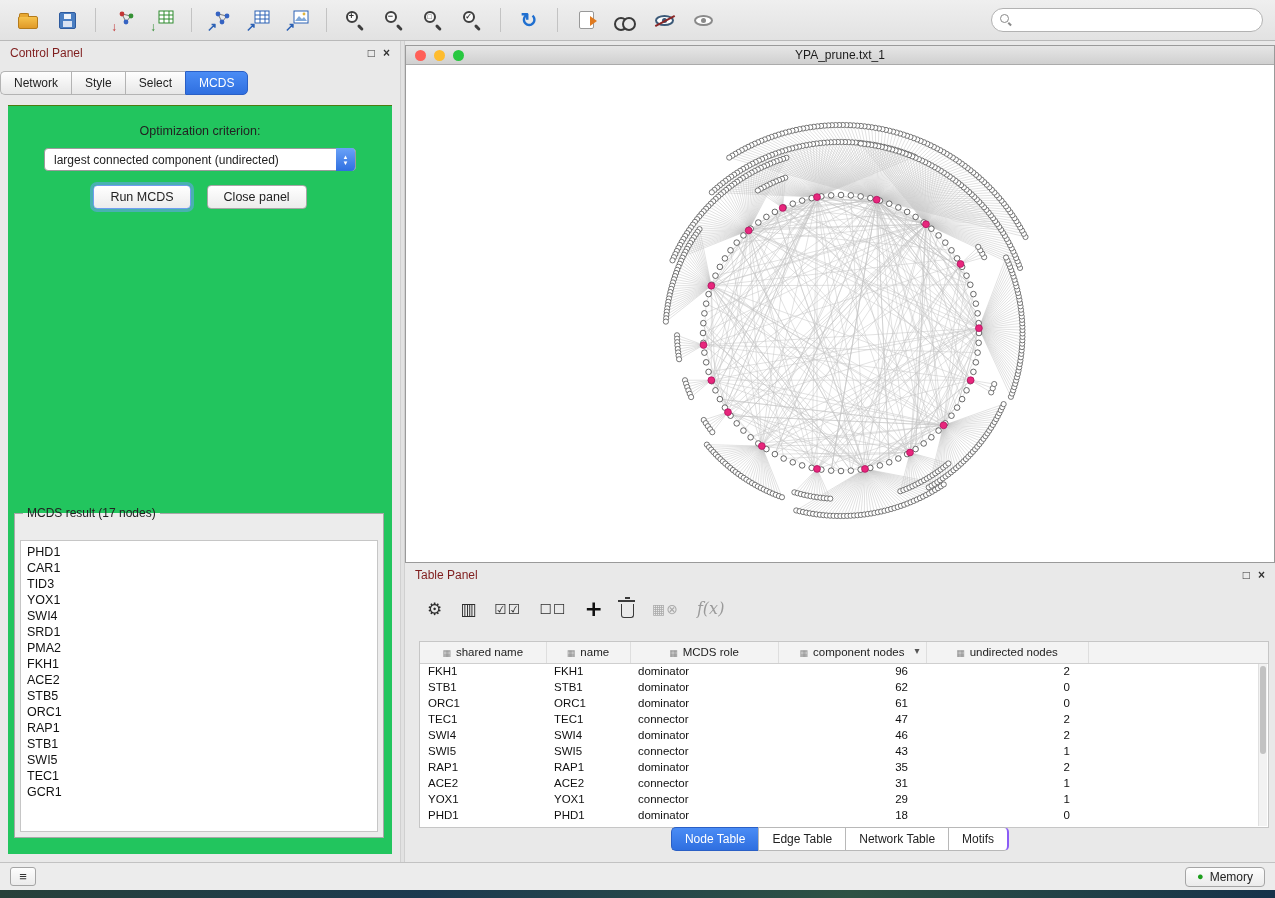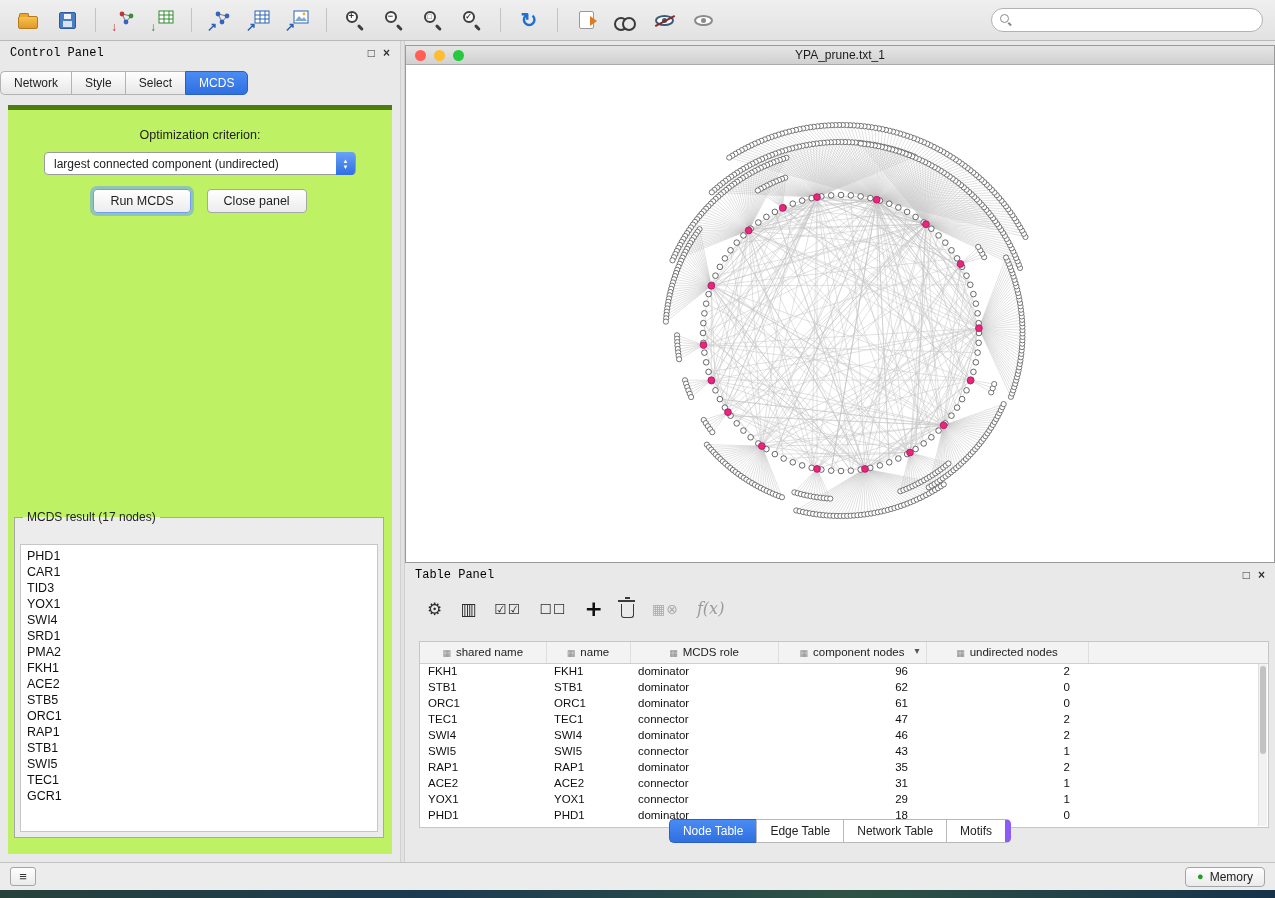--- a/index.html
+++ b/index.html
@@ -40,29 +40,29 @@
   .search-box { margin-left:auto; width:272px; height:24px; background:#fff; border:1px solid #b2b2b2; border-radius:12px;
     display:flex; align-items:center; padding:0 8px; gap:6px; }
   .search-box .mag-s { position:relative; width:13px; height:13px; flex:0 0 auto; }
   .search-box .mag-s::before { content:""; position:absolute; left:0; top:0; width:7px; height:7px; border:1.5px solid #8a8a8a; border-radius:50%; }
   .search-box .mag-s::after { content:""; position:absolute; left:8.5px; top:8.5px; width:4px; height:1.5px; background:#8a8a8a; transform:rotate(45deg); transform-origin:0 0; }
   .search-input { border:none; outline:none; flex:1; font-size:12px; background:transparent; font-family:"Liberation Sans",sans-serif; }
 
   
   .control-panel { position:absolute; left:0; top:41px; width:400px; bottom:36px; background:#e9e9e9; }
   .panel-head { height:22px; display:flex; align-items:center; padding:2px 10px 0; }
-  .panel-title { font-size:12px; color:#000000;font-family:Liberation Mono, monospace; }
+  .panel-title { font-size:12px; color:#7f1d1d; }
   .panel-head .wbtns { margin-left:auto; display:flex; gap:8px; }
   .wbtn { font-size:12px; line-height:12px; color:#333; cursor:pointer; background:none; border:none; padding:0; }
   .cp-tabs { display:flex; margin:8px 0 0; }
   .cp-tab { padding:4px 13px; font-size:12px; background:linear-gradient(#fefefe,#e7e7e7); border:1px solid #b3b3b3; border-right:none; cursor:pointer; color:#222; font-family:"Liberation Sans",sans-serif; }
   .cp-tab:first-child { border-radius:5px 0 0 5px; }
   .cp-tab:last-child { border-radius:0 5px 5px 0; border-right:1px solid #b3b3b3; }
   .cp-tab.active { background:linear-gradient(#4a8cf5,#2f6fe0); color:#fff; border-color:#2a5fc5; }
-  .cp-body { position:absolute; left:8px; right:8px; top:64px; bottom:8px; background:#bef264; border-top:5px solid #4d7c0f; }
+  .cp-body { position:absolute; left:8px; right:8px; top:64px; bottom:8px; background:#22c55e; border-top:1px solid #4d7c0f; }
   .opt-label { text-align:center; margin-top:18px; font-size:12.5px; }
   .select-box { position:relative; margin:10px auto 0; width:312px; height:23px; background:#fff; border:1px solid #9b9b9b; border-radius:4px;
     display:flex; align-items:center; padding:0 26px 0 9px; font-size:12px; cursor:pointer; }
   .select-stepper { position:absolute; right:0; top:-1px; bottom:-1px; width:19px; border-radius:0 4px 4px 0;
     background:linear-gradient(#6aa2f8,#2f6fe0); display:flex; flex-direction:column; align-items:center; justify-content:center; color:#fff; }
   .select-stepper span { font-size:6px; line-height:6px; }
   .cp-buttons { display:flex; justify-content:center; gap:16px; margin-top:14px; }
   .btn { padding:4px 16px; font-size:12.5px; background:linear-gradient(#ffffff,#ececec); border:1px solid #a7a7a7; border-radius:4px; cursor:pointer; font-family:"Liberation Sans",sans-serif; color:#222; }
   .btn.focused { box-shadow:0 0 0 3px rgba(105,160,245,.55); border-color:#6f9ef0; }
   .mcds-fieldset { position:absolute; left:6px; right:8px; top:400px; bottom:16px; border:1px solid #a8a8a8; padding:4px; background:#ececec; }
@@ -96,24 +96,24 @@
   table.node-table { border-collapse:collapse; width:100%; table-layout:fixed; }
   .node-table th { height:21px; background:#f3f3f3; border-bottom:1px solid #cfcfcf; border-left:1px solid #dedede;
     font-weight:normal; font-size:11.5px; color:#222; text-align:center; position:relative; cursor:pointer; }
   .node-table th:first-child { border-left:none; }
   .th-grid { color:#8a8a8a; font-size:9px; margin-right:5px; font-family:"DejaVu Sans",sans-serif; }
   .th-chev { position:absolute; right:6px; top:3px; color:#555; font-size:10px; font-family:"DejaVu Sans",sans-serif; }
   .node-table td { height:16px; font-size:11.5px; color:#111; padding:0 8px; white-space:nowrap; overflow:hidden; }
   .node-table td.c3, .node-table td.c4 { text-align:right; padding-right:18px; }
   .tbl-scrollbar { position:absolute; right:1px; top:22px; bottom:1px; width:9px; background:#f2f2f2; border-left:1px solid #e0e0e0; }
   .tbl-thumb { position:absolute; left:1px; right:1px; top:2px; height:88px; background:#c2c2c2; border-radius:4px; cursor:grab; }
-  .tp-tabs { position:absolute; left:0; right:0; bottom:19px; display:flex; justify-content:center; }
+  .tp-tabs { position:absolute; left:0; right:0; bottom:11px; display:flex; justify-content:center; }
   .tp-tab { padding:4px 13px; font-size:12px; background:#fff; border:1px solid #b8b8b8; border-right:none; cursor:pointer; color:#222; font-family:"Liberation Sans",sans-serif; }
   .tp-tab:first-child { border-radius:5px 0 0 5px; }
-  .tp-tab:last-child { border-radius:0 5px 5px 0; border-right:6px solid #8b5cf6; }
+  .tp-tab:last-child { border-radius:0 5px 5px 0; border-right:2px solid #8b5cf6; }
   .tp-tab.active { background:linear-gradient(#4a8cf5,#2f6fe0); color:#fff; border-color:#2a5fc5; }
 
   
   .status-bar { position:absolute; left:0; right:0; bottom:8px; height:28px; background:#ececec; border-top:1px solid #c2c2c2;
     display:flex; align-items:center; padding:0 10px; }
   .hamburger-btn { width:26px; height:19px; border:1px solid #a5a5a5; border-radius:3px; background:linear-gradient(#fdfdfd,#ebebeb);
     display:flex; align-items:center; justify-content:center; font-size:13px; cursor:pointer; color:#333; }
   .memory-btn { margin-left:auto; display:flex; align-items:center; gap:6px; padding:2px 11px; border:1px solid #a5a5a5; border-radius:4px;
     background:linear-gradient(#fdfdfd,#ebebeb); font-size:12px; cursor:pointer; color:#222; font-family:"Liberation Sans",sans-serif; }
   .mem-dot { color:#1d9e1d; font-size:11px; line-height:1; }

